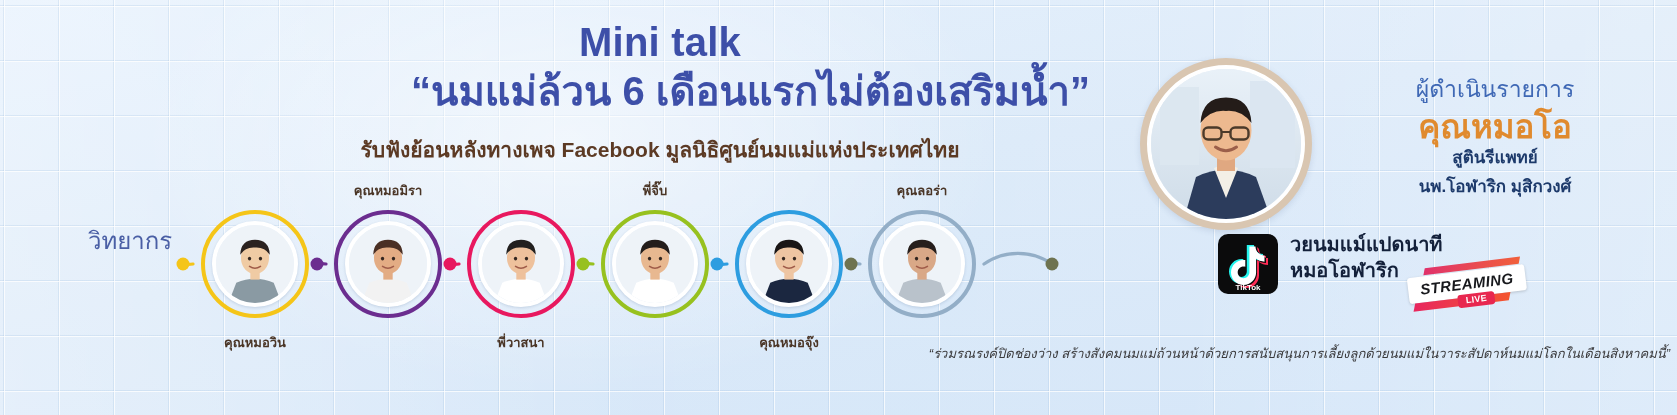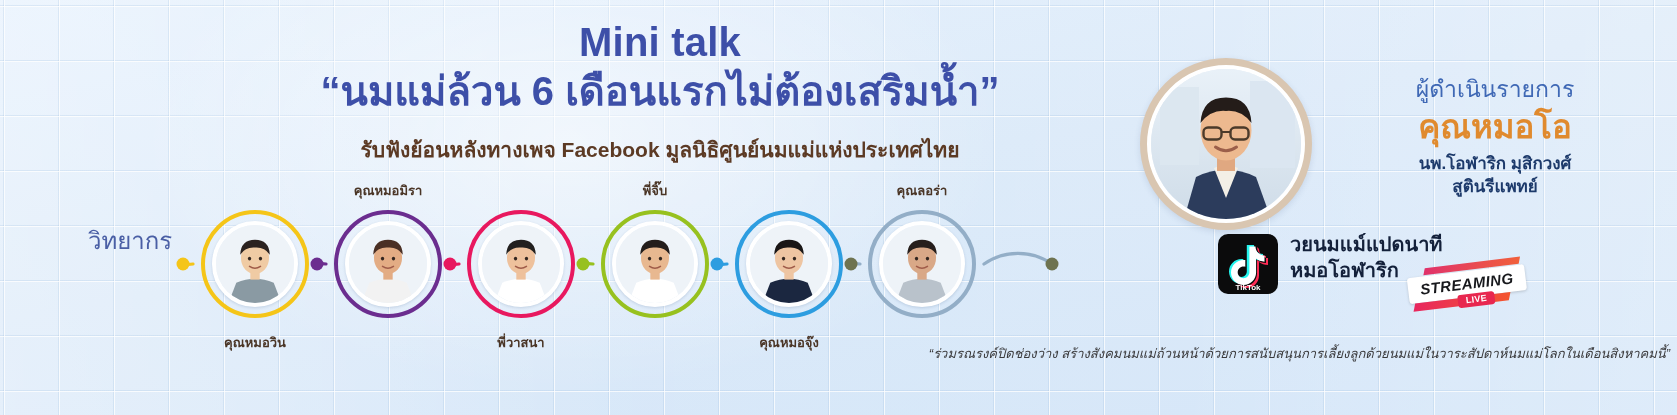--- a/index.html
+++ b/index.html
@@ -57,20 +57,21 @@
     letter-spacing: .2px;
     line-height: 1.1;
   }
   .title-th {
     font-size: 40px;
     font-weight: bold;
     color: #3d4fa8;
     line-height: 1.25;
     margin-top: 2px;
     white-space: nowrap;
+    text-align: right;
   }
   .subtitle-th {
     margin-top: 17px;
     font-size: 21px;
     font-weight: bold;
     color: #5c3a24;
     white-space: nowrap;
   }
 
   
@@ -393,22 +394,22 @@
           <rect x="35" y="39" width="12" height="8" rx="3" fill="none" stroke="#4b3a2a" stroke-width="1.6"></rect>
           <rect x="53" y="39" width="12" height="8" rx="3" fill="none" stroke="#4b3a2a" stroke-width="1.6"></rect>
           <line x1="47" y1="42" x2="53" y2="42" stroke="#4b3a2a" stroke-width="1.4"></line>
           <path d="M43 52 Q50 57 57 52" stroke="#9c5f4a" stroke-width="2" fill="none" stroke-linecap="round"></path>
         </svg>
       </div>
     </div>
     <div class="host-text">
       <div class="host-role">ผู้ดำเนินรายการ</div>
       <div class="host-name">คุณหมอโอ</div>
+      <div class="host-credential" style="margin-top:0">สูตินรีแพทย์</div>
       <div class="host-credential">นพ.โอฬาริก มุสิกวงศ์</div>
-      <div class="host-credential" style="margin-top:0">สูตินรีแพทย์</div>
     </div>
   </div>
 
   <div id="channel">
     <div class="tiktok-badge">
       <svg viewBox="0 0 60 60" width="60" height="60">
         <path d="M36 11c0 5 4 9 9 9v7c-3.4 0-6.6-1.1-9-3v13.5c0 7-5.6 12.5-12.5 12.5S11 44.5 11 37.5 16.6 25 23.5 25c.6 0 1.2 0 1.8.1v7.3c-.6-.2-1.2-.3-1.8-.3-2.9 0-5.2 2.4-5.2 5.4s2.3 5.4 5.2 5.4 5.3-2.4 5.3-5.4V11z" fill="#25f4ee"></path>
         <path d="M39 13c0 5 4 9 9 9v7c-3.4 0-6.6-1.1-9-3v13.5C39 46.5 33.4 52 26.5 52c-2.6 0-5-.8-7-2.1 2.2 2.5 5.5 4.1 9 4.1C35.4 54 41 48.5 41 41.5V28c2.4 1.9 5.6 3 9 3v-7c-5 0-9-4-9-9z" fill="#fe2c55"></path>
         <path d="M37.5 12.5c0 5 4 9 9 9v6.2c-3.2-.2-6.1-1.3-8.4-3.1v13.9c0 6.9-5.6 12.5-12.5 12.5S13 45.4 13 38.5 18.6 26 25.5 26c.6 0 1.2 0 1.8.1v6.6c-.6-.2-1.2-.3-1.8-.3-3.2 0-5.8 2.6-5.8 5.9s2.6 5.9 5.8 5.9 5.9-2.6 5.9-5.9V12.5z" fill="#ffffff"></path>
         <text x="30" y="56" font-family="'Liberation Sans', sans-serif" font-size="8" font-weight="bold" fill="#ffffff" text-anchor="middle">TikTok</text>

